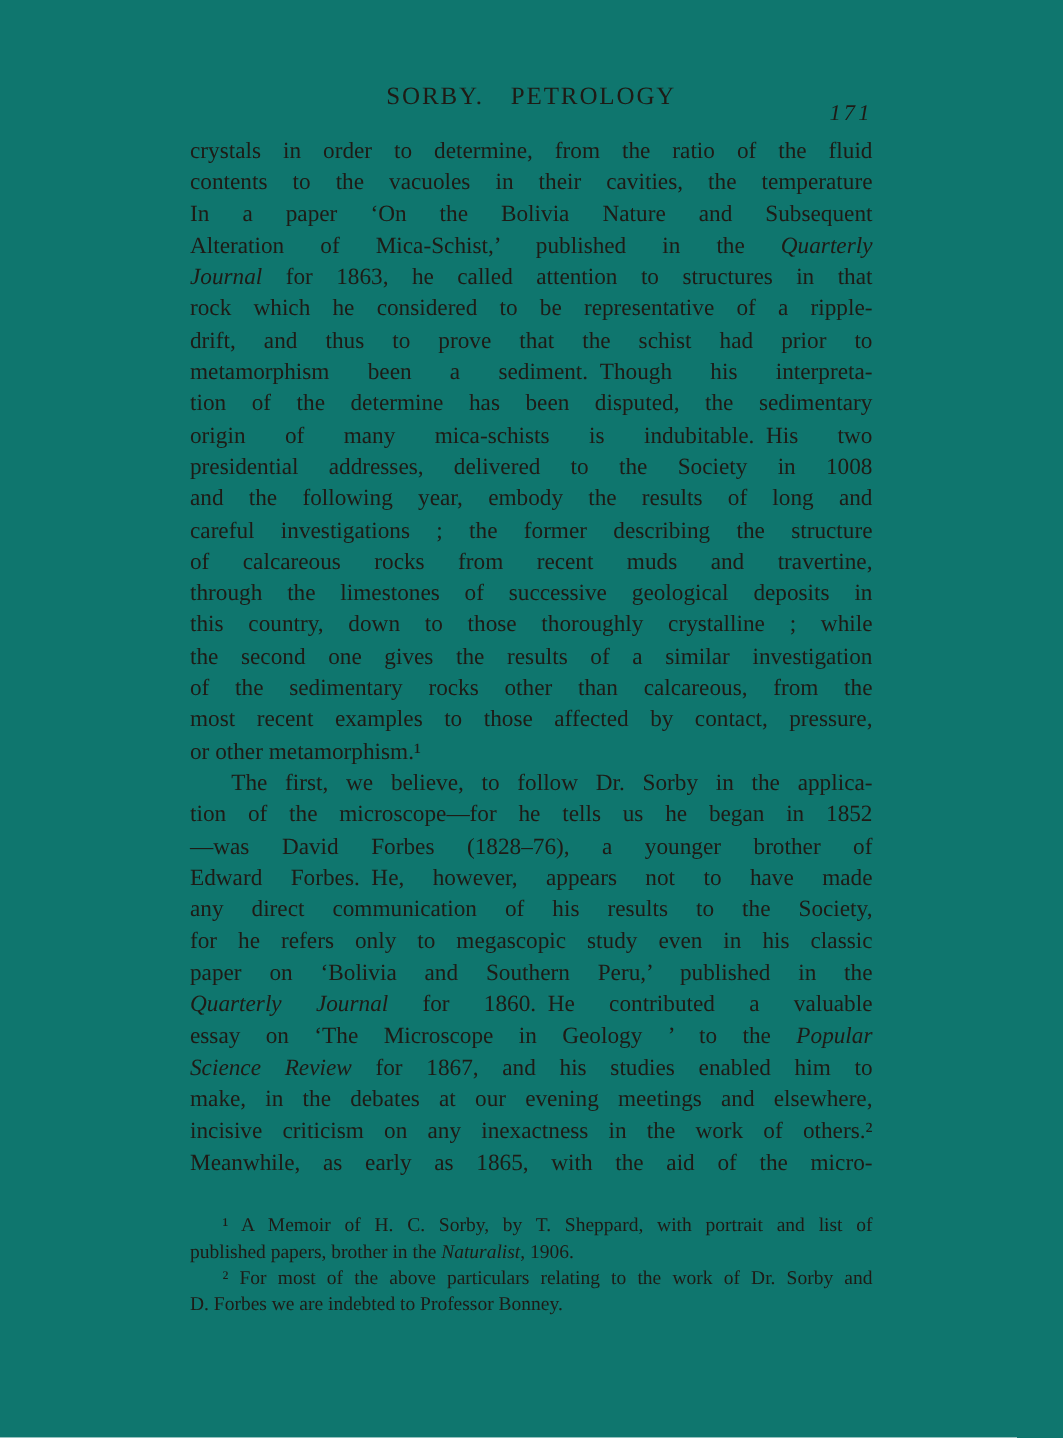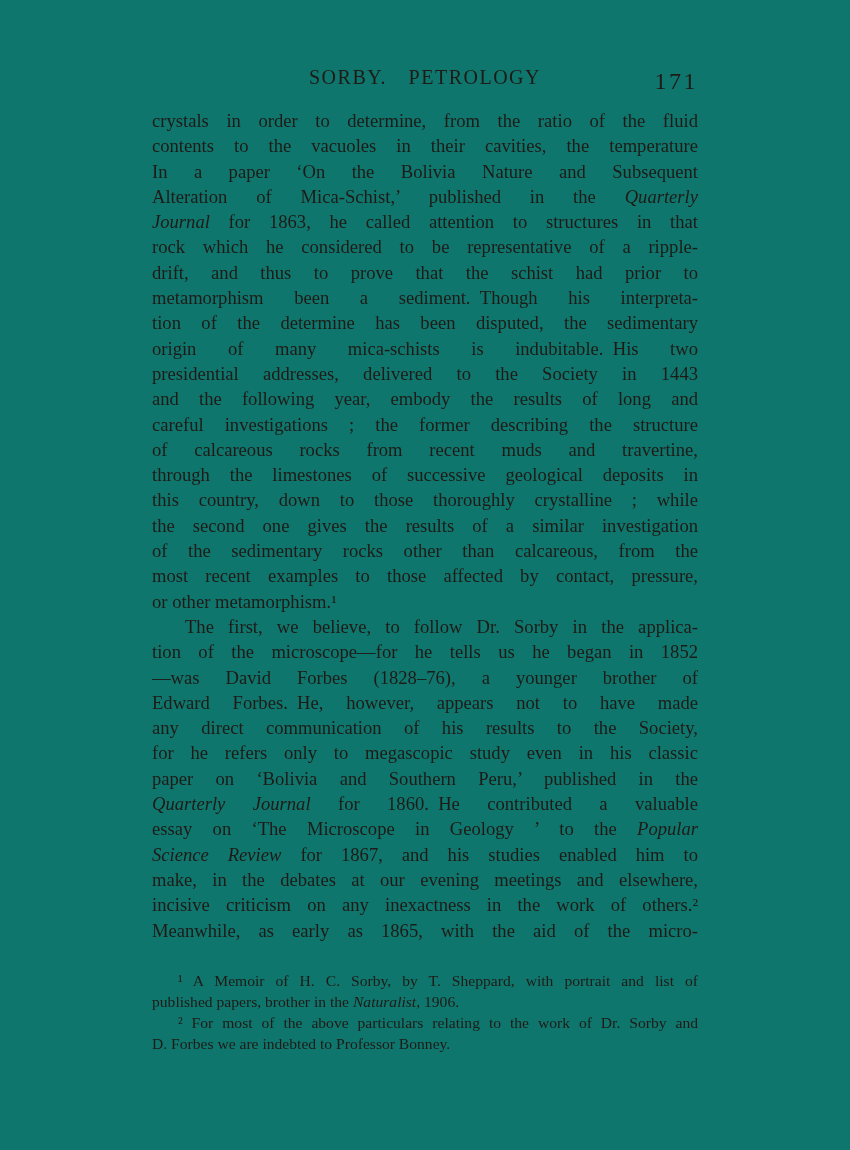--- a/index.html
+++ b/index.html
@@ -25,23 +25,24 @@
   }
   .head-title {
     text-align: center;
     font-size: 20px;
     letter-spacing: 1.5px;
     white-space: pre;
   }
   .page-num {
     position: absolute;
     right: 0;
-    top: 2px;
-    font-size: 24px;
+    top: 14px;
+    font-size: 18px;
     letter-spacing: 2.5px;
+    font-style: italic;
   }
   .body-text {
     font-size: 18.6px;
     line-height: 25.3px;
   }
   .line {
     text-align: justify;
     text-align-last: justify;
   }
   .line.last { text-align-last: left; }
@@ -70,21 +71,21 @@
           <div class="line"><span>crystals in order to determine, from the ratio of the fluid</span></div>
           <div class="line"><span>contents to the vacuoles in their cavities, the temperature</span></div>
           <div class="line"><span>In a paper ‘On the Bolivia Nature and Subsequent</span></div>
           <div class="line"><span>Alteration of Mica-Schist,’ published in the </span><i>Quarterly</i></div>
           <div class="line"><i>Journal</i><span> for 1863, he called attention to structures in that</span></div>
           <div class="line"><span>rock which he considered to be representative of a ripple-</span></div>
           <div class="line"><span>drift, and thus to prove that the schist had prior to</span></div>
           <div class="line"><span>metamorphism been a sediment. Though his interpreta-</span></div>
           <div class="line"><span>tion of the determine has been disputed, the sedimentary</span></div>
           <div class="line"><span>origin of many mica-schists is indubitable. His two</span></div>
-          <div class="line"><span>presidential addresses, delivered to the Society in 1443</span></div>
+          <div class="line"><span>presidential addresses, delivered to the Society in 1008</span></div>
           <div class="line"><span>and the following year, embody the results of long and</span></div>
           <div class="line"><span>careful investigations ; the former describing the structure</span></div>
           <div class="line"><span>of calcareous rocks from recent muds and travertine,</span></div>
           <div class="line"><span>through the limestones of successive geological deposits in</span></div>
           <div class="line"><span>this country, down to those thoroughly crystalline ; while</span></div>
           <div class="line"><span>the second one gives the results of a similar investigation</span></div>
           <div class="line"><span>of the sedimentary rocks other than calcareous, from the</span></div>
           <div class="line"><span>most recent examples to those affected by contact, pressure,</span></div>
           <div class="line last"><span>or other metamorphism.¹</span></div>
         </div>

